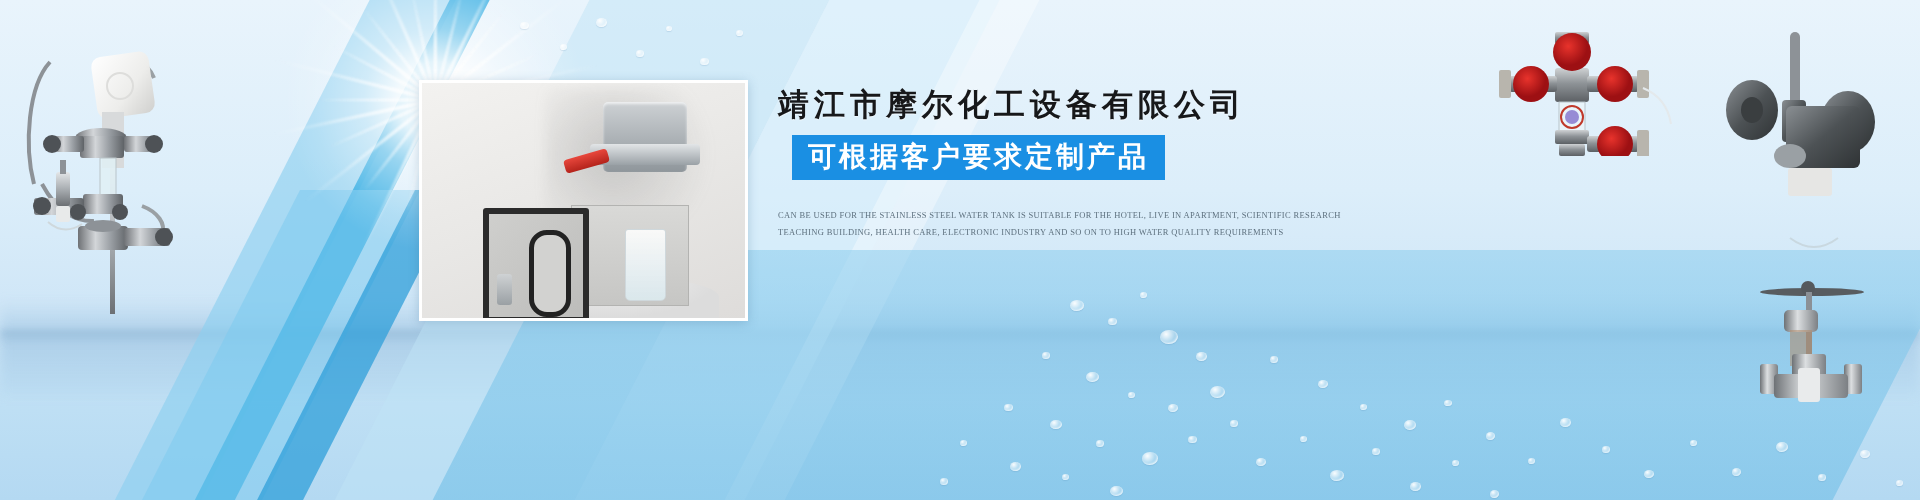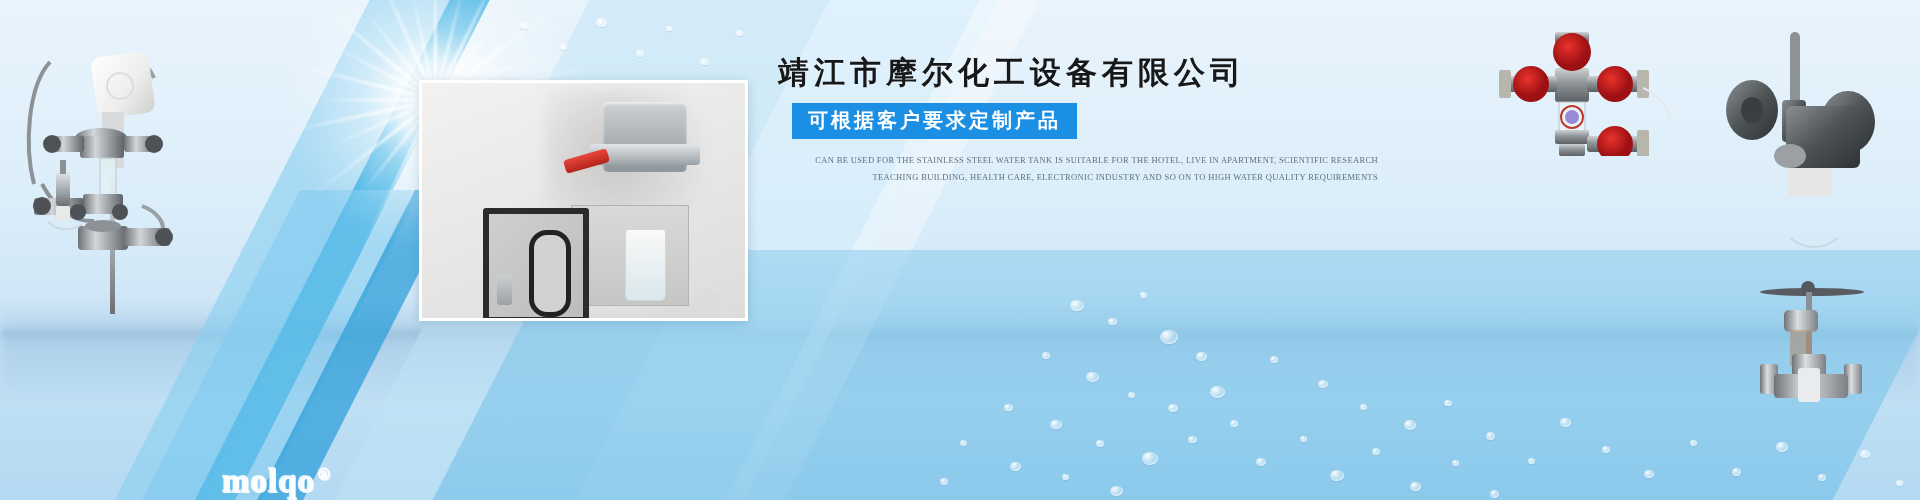--- a/index.html
+++ b/index.html
@@ -101,49 +101,49 @@
       box-shadow:inset 0 2px 3px rgba(255,255,255,.7);}
   .ph-flange{position:absolute;left:52%;top:26%;width:34%;height:9%;
       background:linear-gradient(180deg,#e2e5e7,#9aa1a6);border-radius:4px;}
   .ph-redhandle{position:absolute;left:44%;top:30%;width:14%;height:6%;
       background:linear-gradient(180deg,#e8473c,#b4231b);border-radius:4px;transform:rotate(-16deg);}
   .ph-bottle{position:absolute;left:63%;top:62%;width:12%;height:30%;
       background:linear-gradient(180deg,rgba(255,255,255,.85),rgba(220,235,240,.9));
       border:1px solid #cfd8dc;border-radius:3px 3px 5px 5px;}
 
   
-  .text-block{position:absolute;left:778px;top:56px;width:640px;}
+  .text-block{position:absolute;left:778px;top:88px;width:640px;}
   .company-name{
     font-family:"Liberation Serif","DejaVu Serif",serif;
     font-weight:700;font-size:31px;letter-spacing:5px;color:#17181a;
     white-space:nowrap;line-height:1.1;
     text-shadow:0 1px 1px rgba(255,255,255,.6);
   }
   .hl-bar{
     display:inline-block;background:#1a8fe3;color:#ffffff;
     font-weight:700;white-space:nowrap;
   }
   .headline{
     margin-top:12px;font-size:29px;letter-spacing:3px;
     padding:5px 12px 7px 12px;line-height:1.12;
   }
   .subline{
     margin-top:11px;font-size:21px;letter-spacing:1px;color:#1c1d1f;
     white-space:nowrap;font-weight:400;line-height:1.2;
     text-shadow:0 1px 1px rgba(255,255,255,.55);
   }
   .tagline{
-    margin-top:13px;margin-left:14px;font-size:20px;letter-spacing:3px;
+    margin-top:13px;margin-left:14px;font-size:28px;letter-spacing:3px;
     padding:6px 16px 8px 16px;line-height:1.12;
   }
   .eng-para{
-    margin-top:13px;width:600px;
+    margin-top:27px;width:600px;
     font-family:"Liberation Serif","DejaVu Serif",serif;
     font-size:8.5px;line-height:1.95;letter-spacing:.35px;
-    color:#5e717f;text-transform:uppercase;text-align:right;
+    color:#5e717f;text-transform:uppercase;
   }
 
   
   .watermark{
     position:absolute;left:222px;top:463px;
     font-family:"Liberation Serif","DejaVu Serif",serif;
     font-weight:700;font-size:33px;letter-spacing:1px;
     color:rgba(255,255,255,.30);
     text-shadow:
       1px 1px 0 rgba(255,255,255,.85),
@@ -400,17 +400,14 @@
     <rect x="22" y="152" width="74" height="24" rx="4" fill="url(#st3)"></rect>
     <rect x="46" y="146" width="22" height="34" rx="3" fill="#e9ebec"></rect>
   </svg>
 
   <div class="text-block">
     <div class="company-name">靖江市摩尔化工设备有限公司</div>
     <div><span class="hl-bar tagline">可根据客户要求定制产品</span></div>
     <div class="eng-para">CAN BE USED FOR THE STAINLESS STEEL WATER TANK IS SUITABLE FOR THE HOTEL, LIVE IN APARTMENT, SCIENTIFIC RESEARCH TEACHING BUILDING, HEALTH CARE, ELECTRONIC INDUSTRY AND SO ON TO HIGH WATER QUALITY REQUIREMENTS</div>
   </div>
 
-  <div class="watermark">
-    <span>molqo</span><sup>®</sup>
-  </div>
 
 </div>
 
 </body></html>

